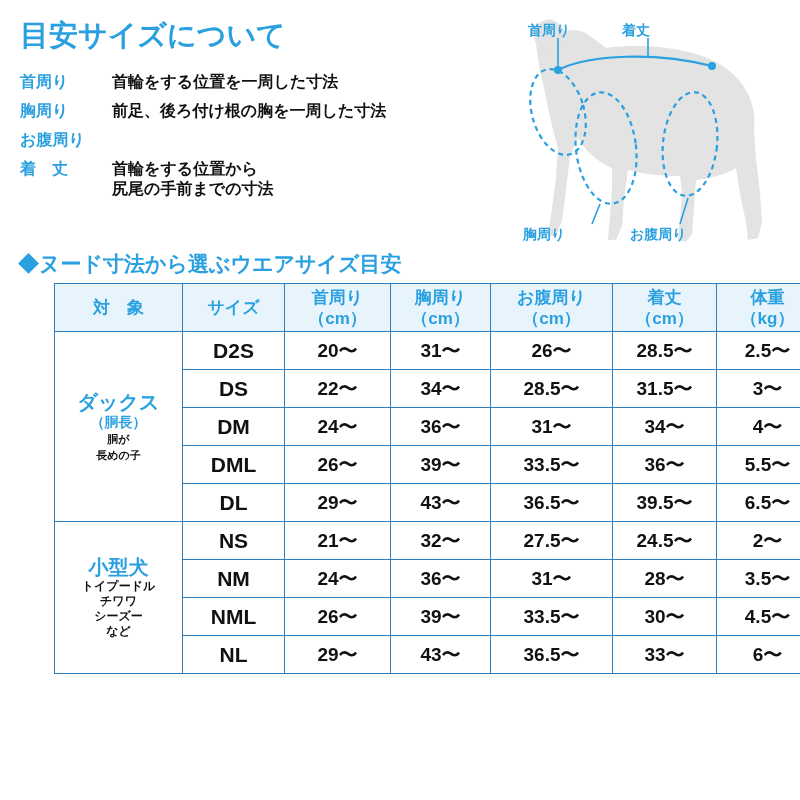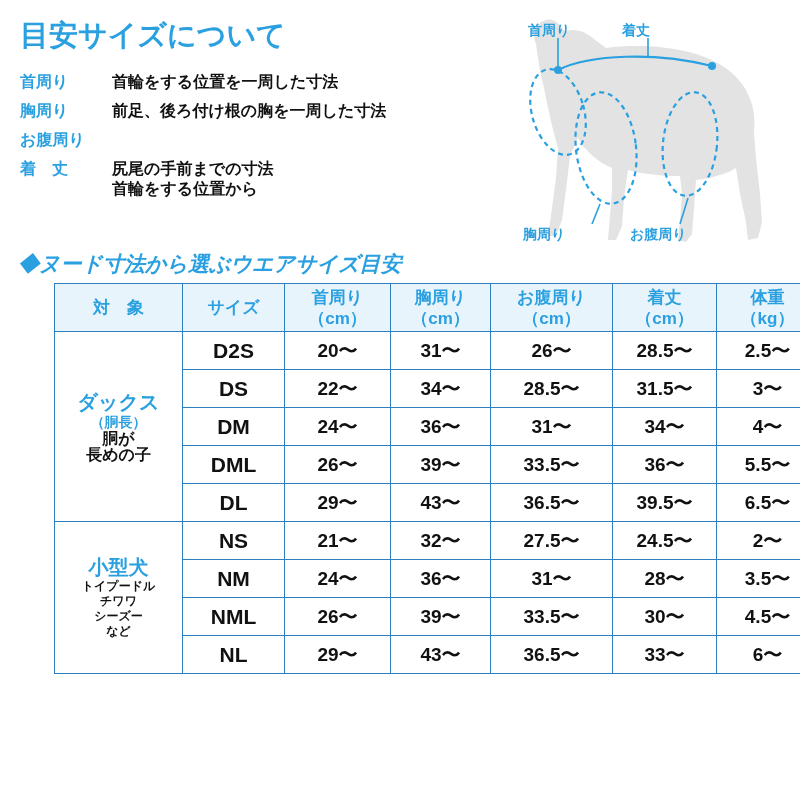--- a/index.html
+++ b/index.html
@@ -75,21 +75,20 @@
   .lbl-belly  { left: 190px; top: 218px; }
 
   
   .section-head {
     position: absolute;
     left: 18px; top: 250px;
     font-size: 21px;
     font-weight: bold;
     color: #2aa0e0;
     white-space: nowrap;
-    font-style: italic;
   }
 
   
   .tbl-wrap {
     position: absolute;
     left: 18px; top: 283px;
     width: 764px;
   }
   table.size {
     border-collapse: collapse;
@@ -143,21 +142,21 @@
   }
   .group-sub {
     color: #2aa0e0;
     font-size: 14px;
     font-weight: bold;
     line-height: 17px;
     display: block;
   }
   .group-note {
     color: #111111;
-    font-size: 16px;
+    font-size: 11px;
     font-weight: bold;
     line-height: 16px;
     display: block;
   }
   .group-note2 {
     color: #111111;
     font-size: 12px;
     font-weight: bold;
     line-height: 15px;
     display: block;
@@ -197,22 +196,22 @@
       <div class="legend-def">
         <span>前足、後ろ付け根の胸を一周した寸法</span>
       </div>
     </div>
     <div class="legend-row">
       <div class="legend-term">お腹周り</div>
     </div>
     <div class="legend-row">
       <div class="legend-term">着　丈</div>
       <div class="legend-def">
+        <span class="l2">首輪をする位置から</span>
         <span class="l2">尻尾の手前までの寸法</span>
-        <span class="l2">首輪をする位置から</span>
       </div>
     </div>
   </div>
 
   <div class="dog-area">
     <svg width="352" height="255" viewBox="0 0 352 255">
 
       <path d="M96 36 C92 26 96 14 106 12 C114 10 120 16 124 24
                C132 20 142 22 150 28 L166 40
                C196 36 228 38 256 46

